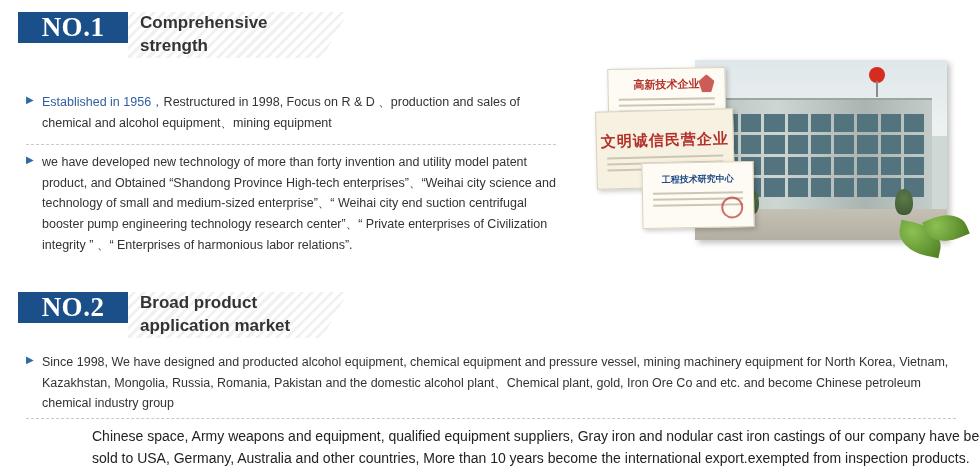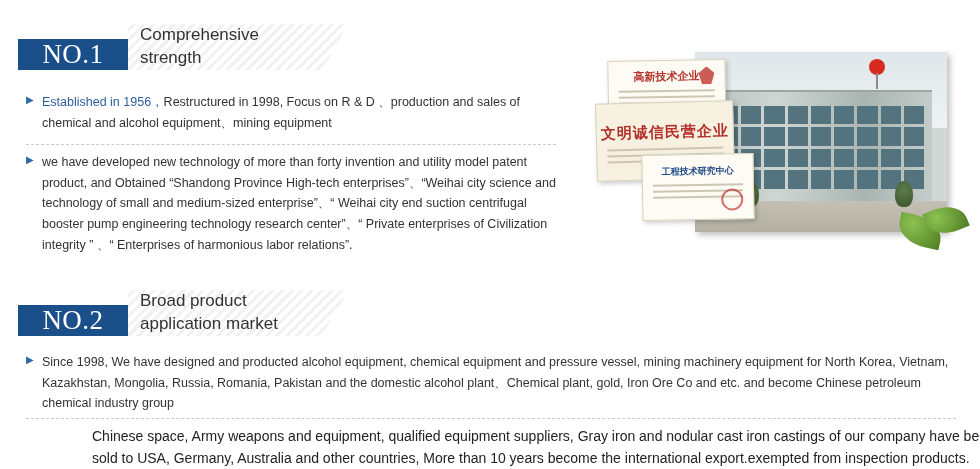--- a/index.html
+++ b/index.html
@@ -13,22 +13,23 @@
     font-family: "Liberation Sans", sans-serif;
     color: #333;
     position: relative;
     overflow: hidden;
   }
 
   
   .section-header {
     position: absolute;
     display: flex;
-    align-items: flex-end;
+    align-items: flex-start;
     height: 58px;
+    font-weight: bold;
   }
   .no-badge {
     background: #1b4f8a;
     color: #ffffff;
     width: 110px;
     display: flex;
     align-items: center;
     justify-content: center;
     font-size: 27px;
     font-family: "Liberation Serif", serif;
@@ -85,21 +86,21 @@
   .dashed {
     position: absolute;
     border-top: 1px dashed #c9c9c9;
     height: 0;
   }
 
   
   .collage {
     position: absolute;
     left: 596px;
-    top: 50px;
+    top: 58px;
     width: 370px;
     height: 200px;
     text-decoration: underline;
   }
   .photo-building {
     position: absolute;
     left: 99px;
     top: 2px;
     width: 252px;
     height: 180px;
@@ -328,21 +329,21 @@
     </div>
     <div class="cert-seal"></div>
   </div>
 
   <div class="leaf">
     <div class="l l1"></div>
     <div class="l l2"></div>
   </div>
 </div>
 
-<div class="section-header" style="left:18px; top:278px; width:330px;">
+<div class="section-header" style="left:18px; top:292px; width:330px;">
   <div class="no-badge">NO.2</div>
   <div class="header-title-wrap">
     <div class="header-title">Broad product
 application market</div>
   </div>
 </div>
 
 <div class="bullet-row" style="left:26px; top:352px; width:930px;">
   <div class="bullet-marker">▶</div>
   <div class="bullet-text">

